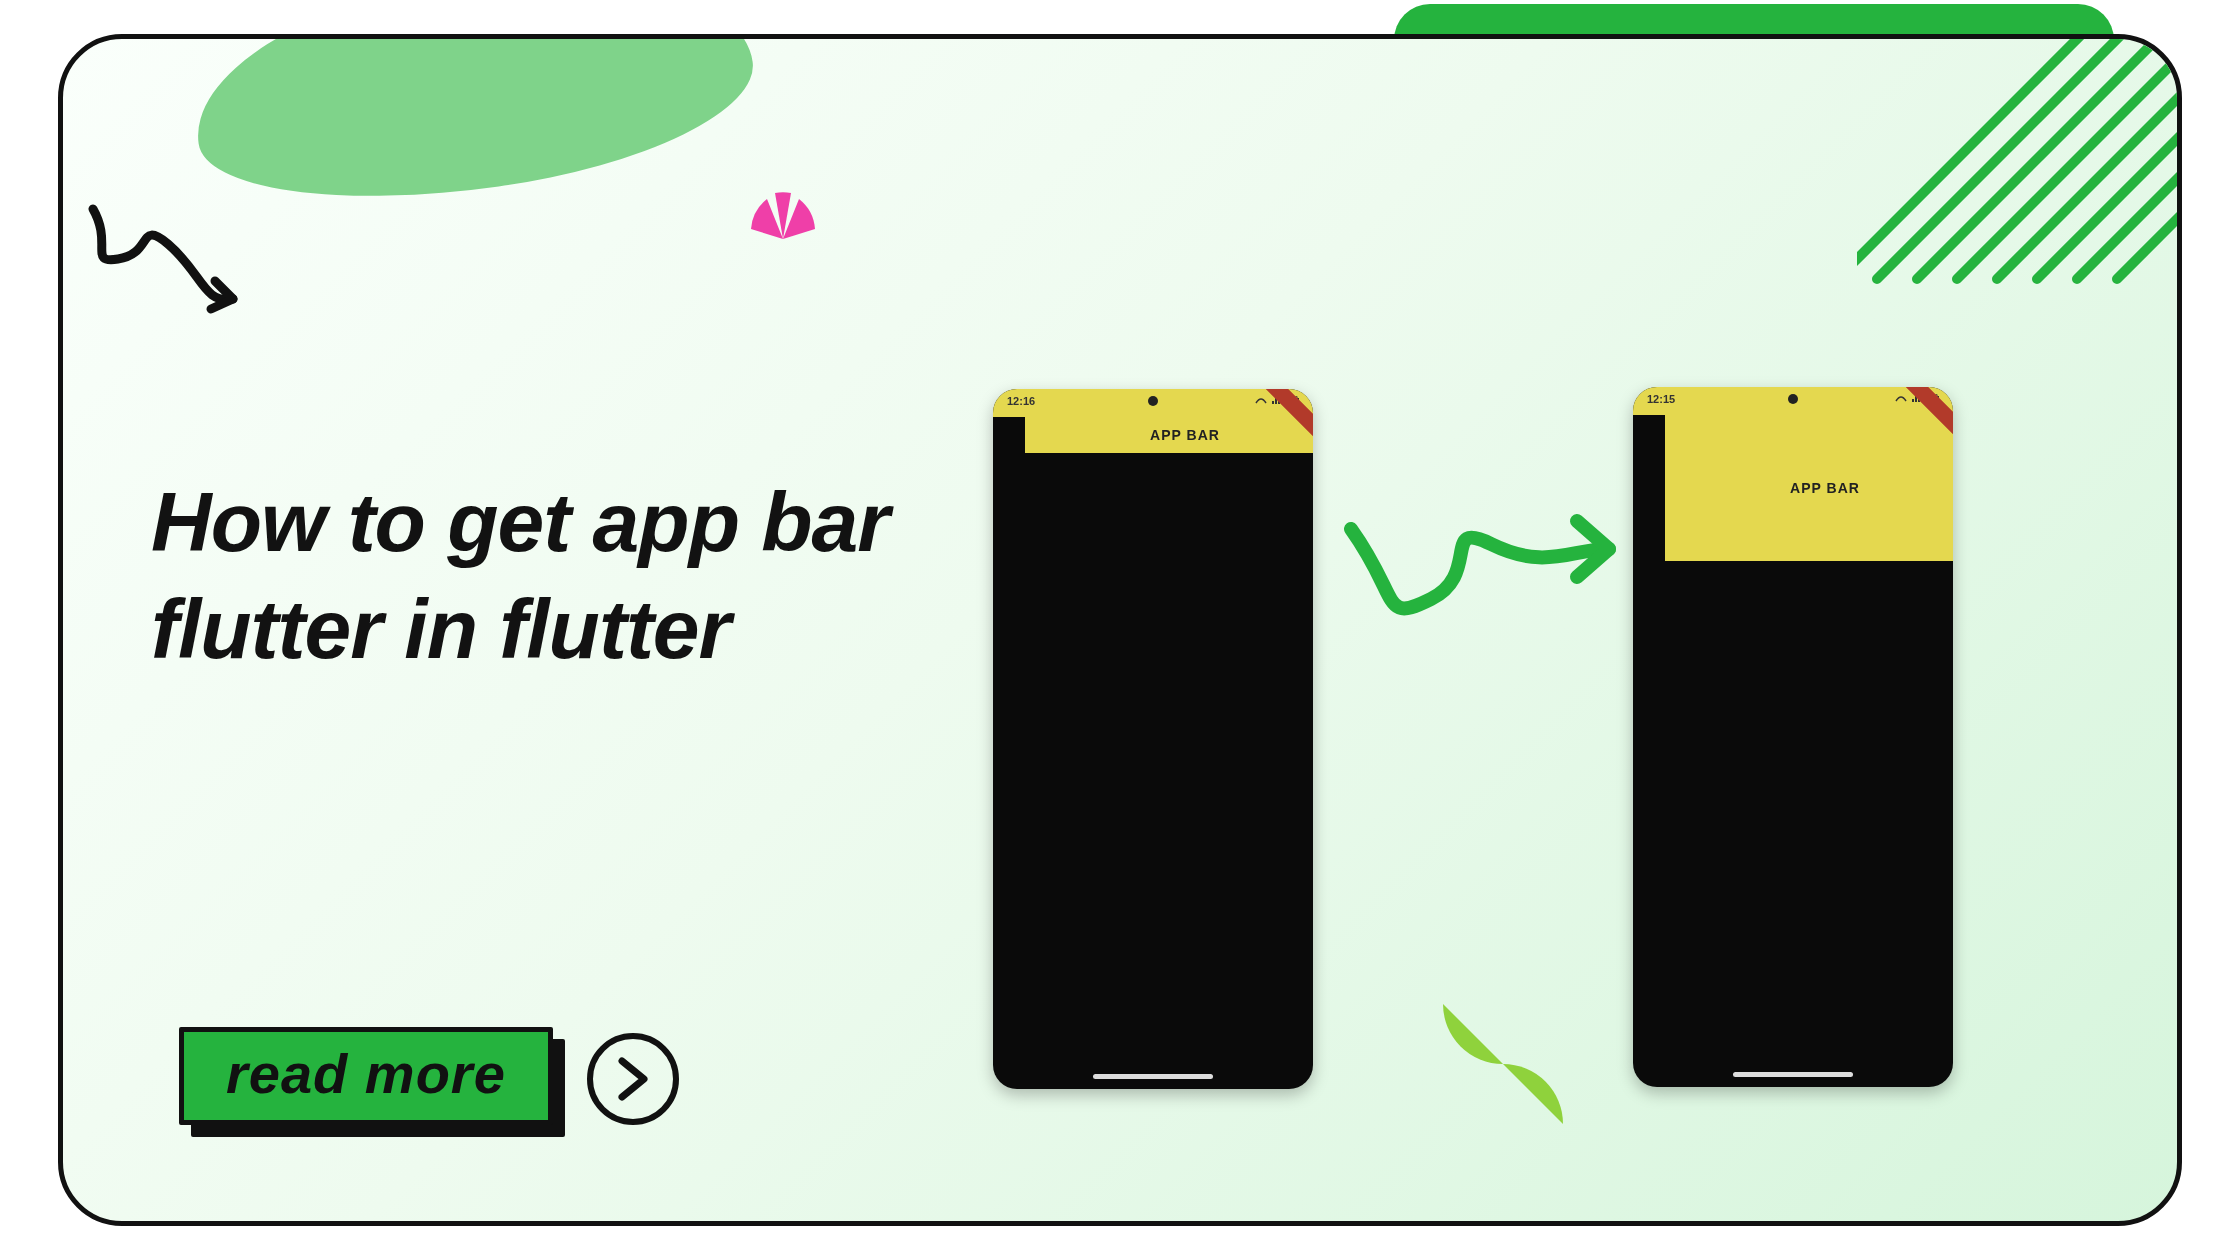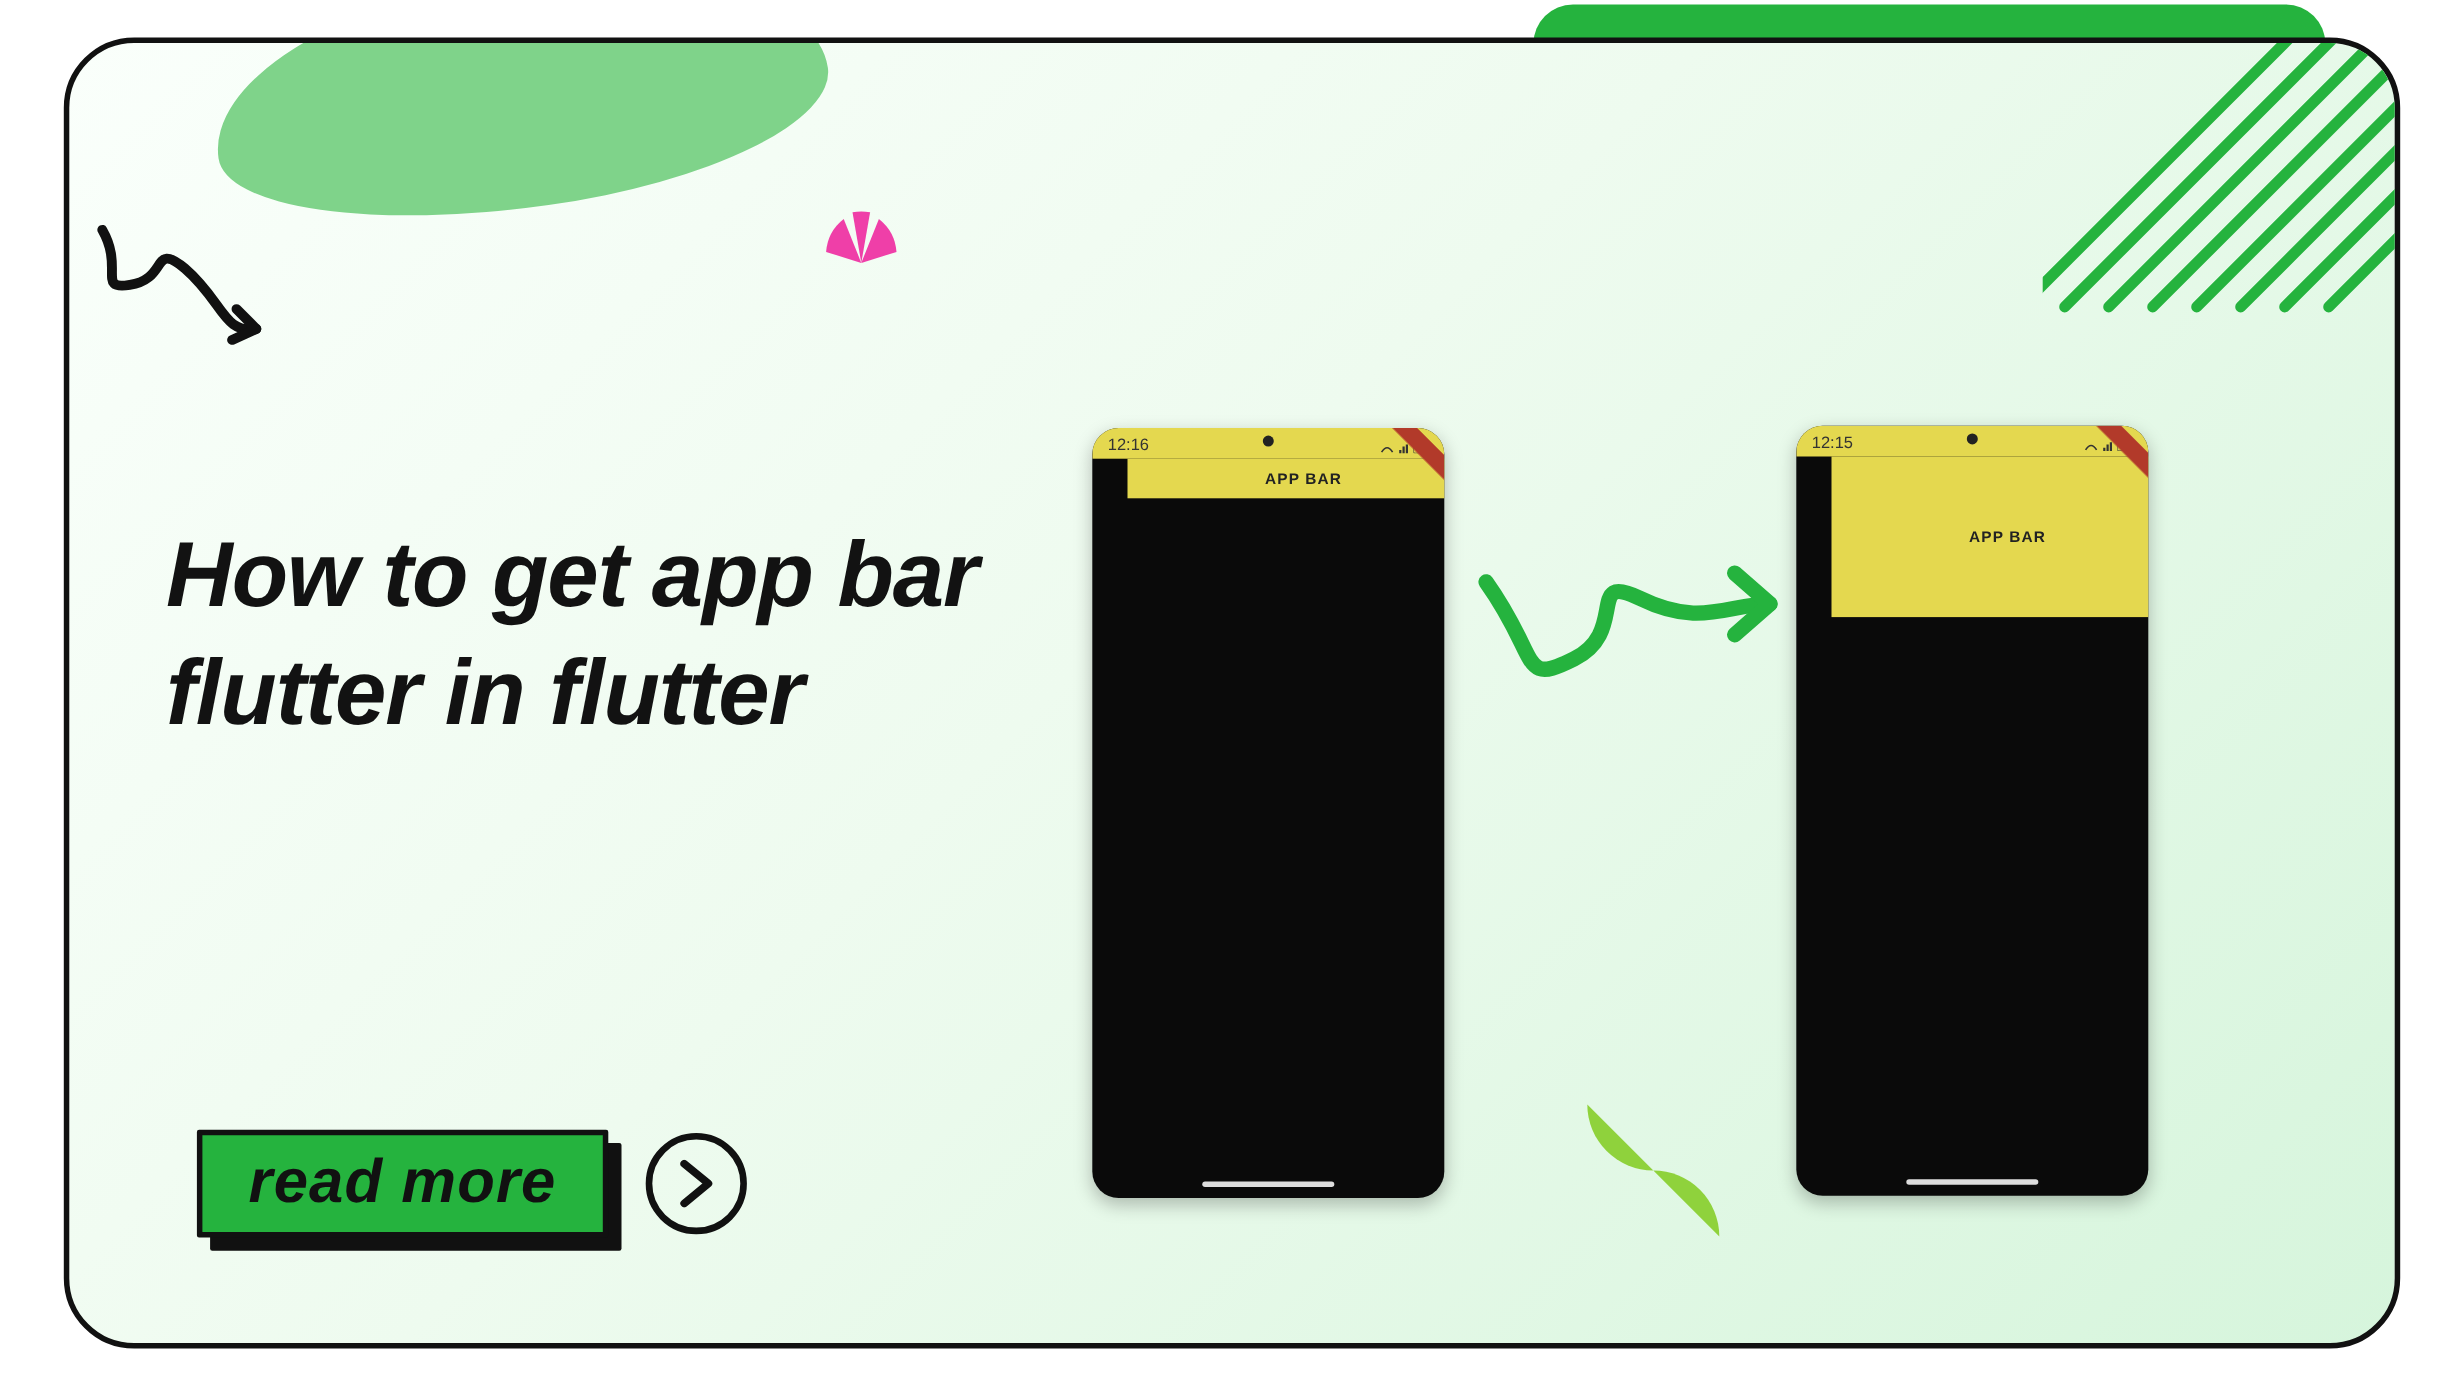--- a/index.html
+++ b/index.html
@@ -52,21 +52,21 @@
     width: 740px;
     font-size: 84px;
     font-weight: 900;
     font-style: italic;
     line-height: 1.27;
     letter-spacing: -1px;
     color: #121212;
   }
 
   
-  .cta-wrap { position: absolute; left: 88px; top: 988px; display: flex; align-items: center; gap: 34px; padding-left: 28px; }
+  .cta-wrap { position: absolute; left: 88px; top: 988px; display: flex; align-items: flex-end; gap: 34px; padding-left: 28px; }
   .cta {
     position: relative;
     display: inline-block;
   }
   .cta .shadow {
     position: absolute; left: 12px; top: 12px;
     width: 100%; height: 100%;
     background: #111;
     border-radius: 2px;
   }
@@ -101,22 +101,22 @@
     overflow: hidden;
   }
   .phone.left  { left: 930px; top: 350px; }
   .phone.right { left: 1570px; top: 348px; }
 
   .phone .statusbar {
     position: absolute; left: 0; top: 0; width: 100%;
     background: #e4d84f;
     padding: 6px 14px 4px;
     height: 28px;
-    display: flex; align-items: flex-end; justify-content: space-between;
-    font-size: 15px; font-weight: 400; color: #333;
+    display: flex; align-items: flex-start; justify-content: space-between;
+    font-size: 11px; font-weight: 700; color: #333;
     filter: blur(.3px);
   }
   .phone .statusbar .right-icons { display:flex; gap:4px; align-items:center; }
   .phone .statusbar .notch {
     position:absolute; left:50%; top:7px; transform:translateX(-50%);
     width:10px; height:10px; background:#222; border-radius:50%;
   }
 
   .phone .appbar {
     position: absolute; left: 0; top: 28px; width: 100%;

